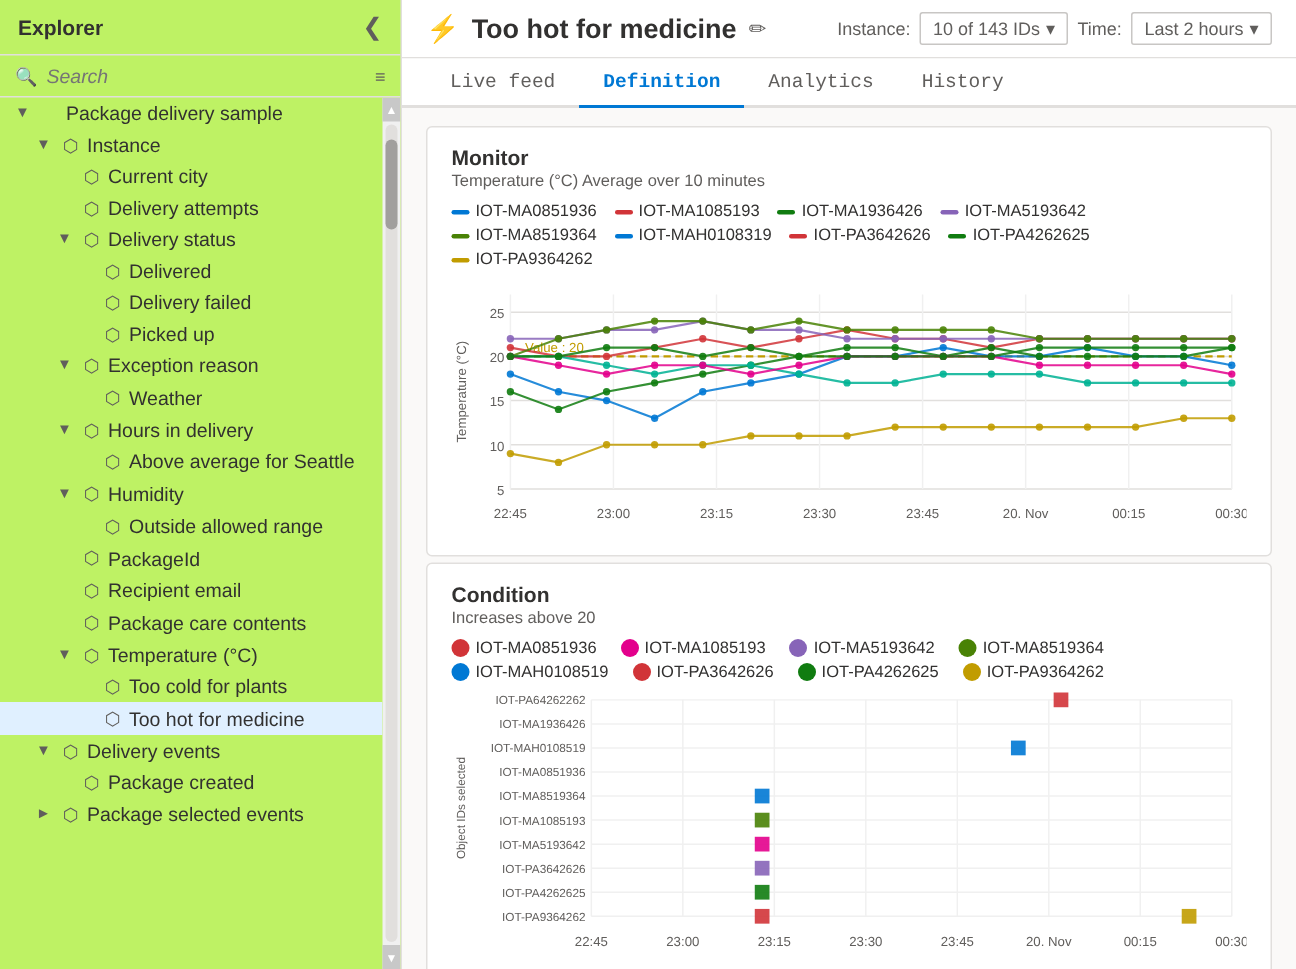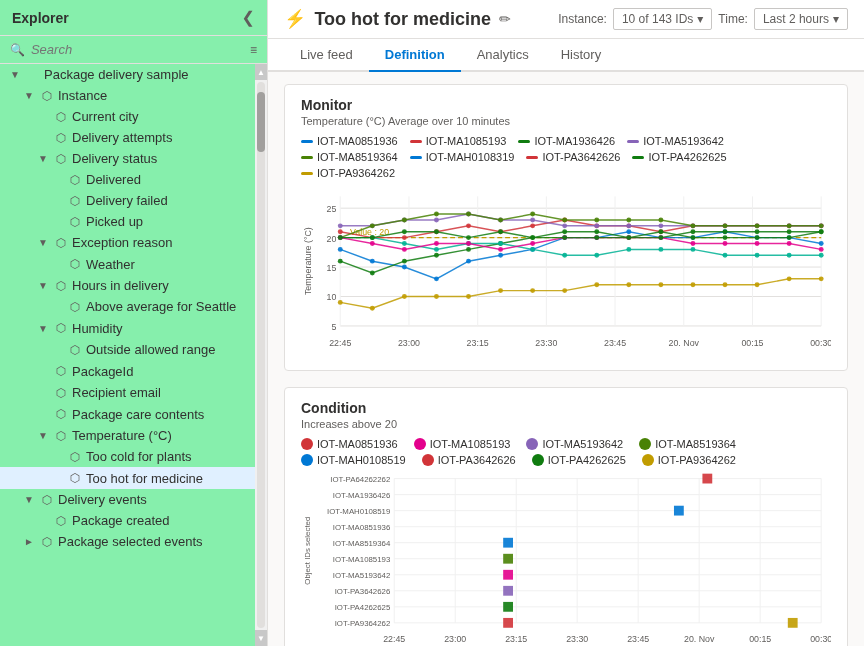--- a/index.html
+++ b/index.html
@@ -2,21 +2,21 @@
 <html><head>
   <meta charset="utf-8">
   <style>
     * { box-sizing: border-box; margin: 0; padding: 0; }
     body { font-family: 'Segoe UI', Arial, sans-serif; font-size: 12px; background: #f5f5f5; color: #323130; display: flex; height: 646px; overflow: hidden; }
 
     
     #sidebar {
       width: 268px;
       min-width: 268px;
-      background: #86efac;
+      background: #bef264;
       border-right: 1px solid #e1dfdd;
       display: flex;
       flex-direction: column;
       overflow: hidden;
     }
     #sidebar-header {
       display: flex;
       align-items: center;
       justify-content: space-between;
       padding: 8px 12px;
@@ -79,30 +79,30 @@
       border: 1px solid #c8c6c4; background: #fff; padding: 3px 8px; border-radius: 2px;
       font-size: 12px; cursor: pointer; display: flex; align-items: flex-end; gap: 4px;
     }
     #tabs {
       display: flex;
       background: #fff;
       border-bottom: 2px solid #e1dfdd;
       padding: 0 16px;
     }
     .tab {
-      padding: 8px 16px; cursor: pointer; font-size: 13px; color: #605e5c; border-bottom: 2px solid transparent; margin-bottom: -2px;
+      padding: 8px 16px; cursor: pointer; font-size: 13px; color: #605e5c; border-bottom: 2px solid transparent; margin-bottom: -2px; font-family: Liberation Mono, monospace;
     }
     .tab.active { color: #0078d4; border-bottom: 2px solid #0078d4; font-weight: 600; }
     #main-content {
       flex: 1;
       overflow-y: auto;
       padding: 12px 16px;
       display: flex;
       flex-direction: column;
-      gap: 16px;
+      gap: 4px;
     }
 
     
     .card {
       background: #fff;
       border: 1px solid #e1dfdd;
       border-radius: 4px;
       padding: 12px 16px;
     }
     .card-title { font-size: 14px; font-weight: 600; margin-bottom: 2px; }

